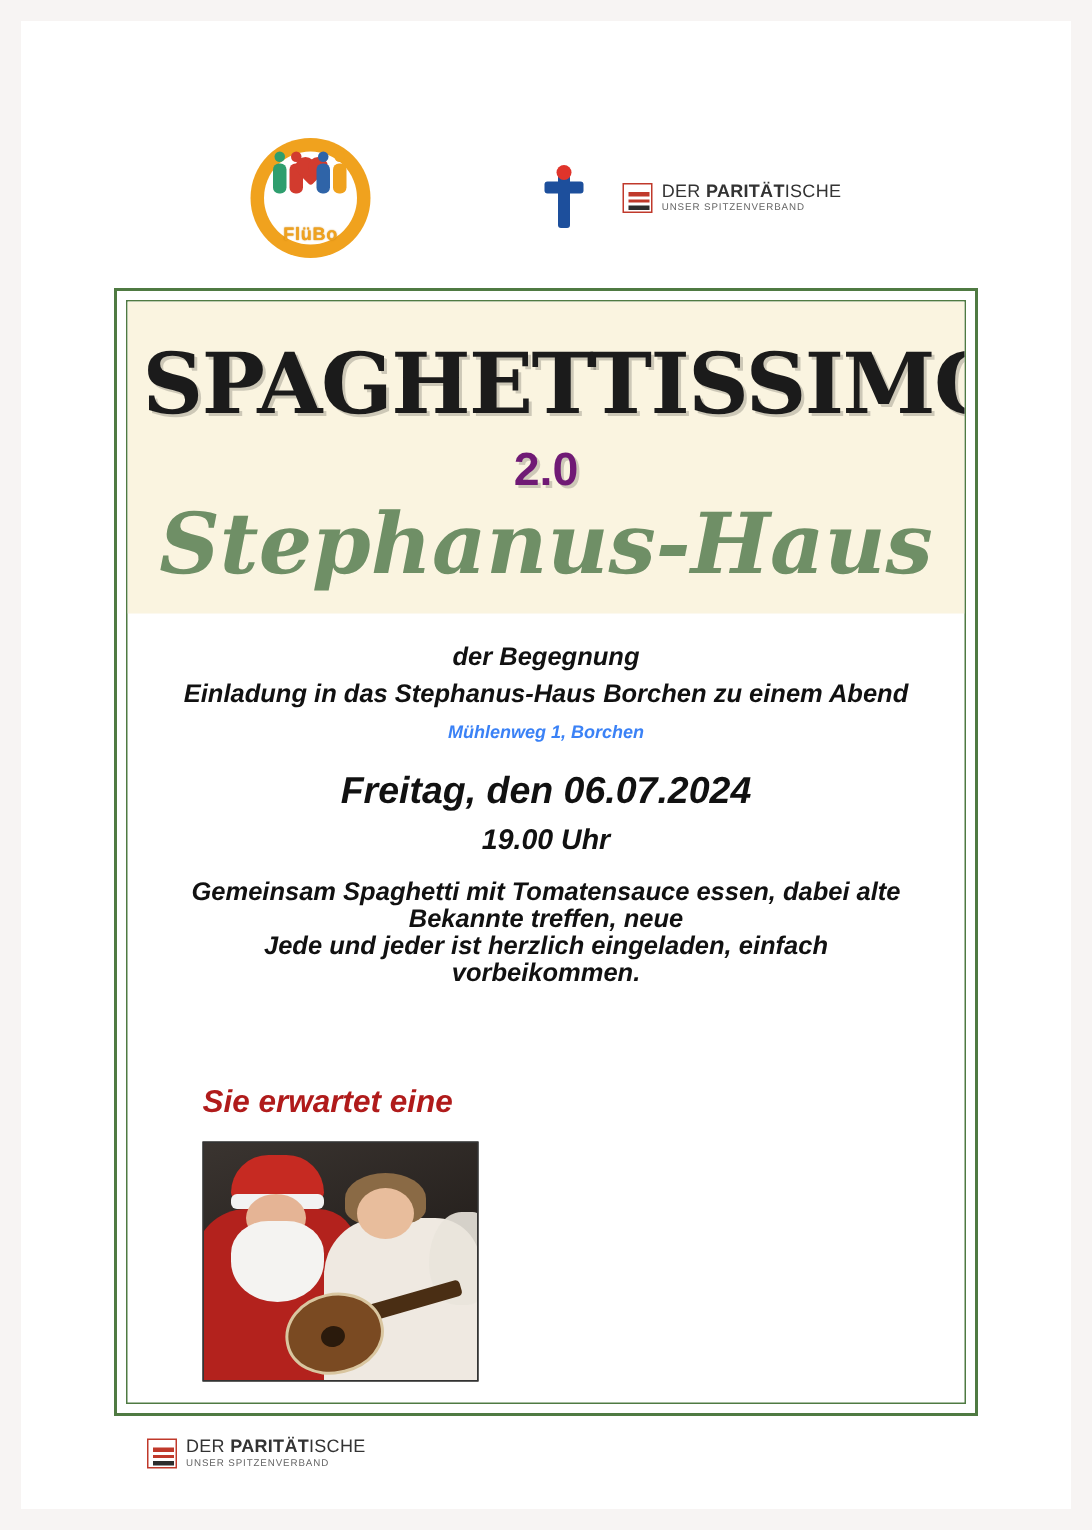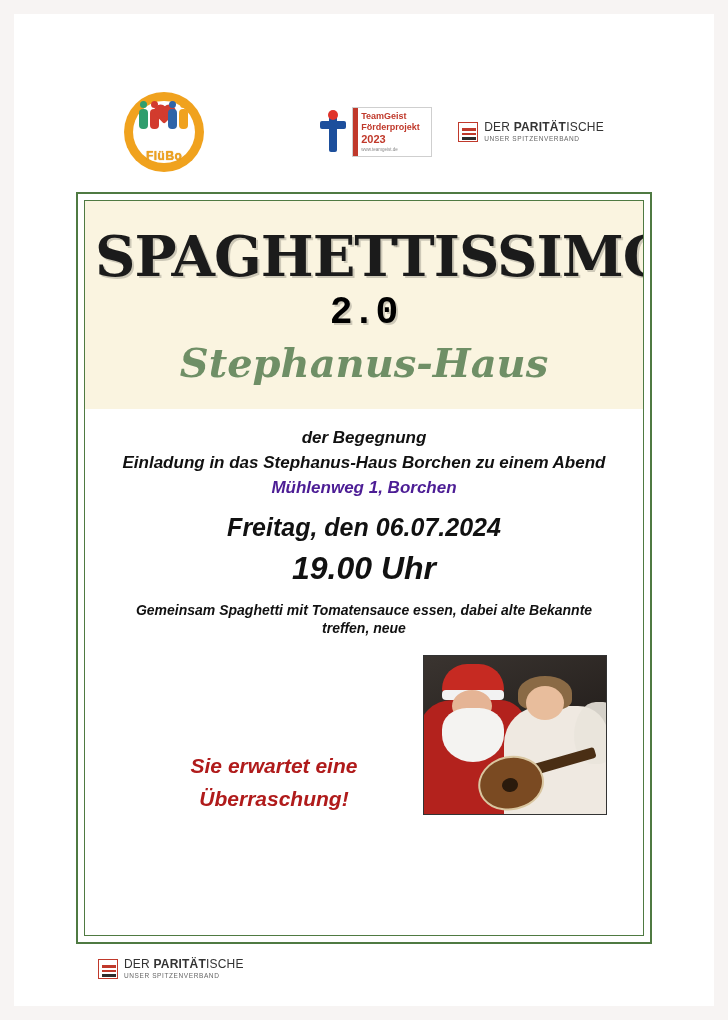--- a/index.html
+++ b/index.html
@@ -286,84 +286,85 @@
   .title-main {
     font-family: "DejaVu Serif", serif;
     font-weight: bold;
     font-size: 56px;
     letter-spacing: -1px;
     color: #1b1b1b;
     line-height: 58px;
     text-shadow: 2px 2px 0 rgba(0,0,0,.18);
   }
   .title-ver {
-    font-family: Liberation Mono, monospace;
-    font-weight: bold;
-    font-size: 38px;
-    color: #000000;
+    font-family: Liberation Sans, sans-serif;
+    font-weight: bold;
+    font-size: 31px;
+    color: #701a75;
     line-height: 52px;
     margin-top: 2px;
     text-shadow: 2px 2px 0 rgba(0,0,0,.18);
   }
   .title-sub {
     font-family: "DejaVu Serif", serif;
     font-style: italic;
     font-weight: bold;
-    font-size: 40px;
+    font-size: 56px;
     color: #6f8f66;
     line-height: 56px;
     margin-top: -4px;
   }
   .body {
     padding: 16px 26px 0;
     text-align: center;
   }
   .invite {
     font-size: 17px;
     font-weight: bold;
     font-style: italic;
     color: #111;
     line-height: 25px;
   }
   .addr {
-    font-size: 17px;
-    font-weight: bold;
-    font-style: italic;
-    color: #4c1d95;
+    font-size: 12px;
+    font-weight: bold;
+    font-style: italic;
+    color: #3b82f6;
     line-height: 26px;
   }
   .date {
     font-size: 25px;
     font-weight: bold;
     font-style: italic;
     color: #111;
     margin-top: 12px;
   }
   .time {
-    font-size: 32px;
+    font-size: 19px;
     font-weight: bold;
     font-style: italic;
     color: #111;
     margin-top: 8px;
   }
   .desc {
-    font-size: 14px;
+    font-size: 17px;
     font-weight: bold;
     font-style: italic;
     color: #111;
     line-height: 18px;
     margin-top: 14px;
     padding: 0 6px;
   }
   .lower {
     margin-top: 18px;
     display: flex;
-    align-items: flex-end;
+    align-items: flex-start;
     padding: 0 10px 0 24px;
     gap: 10px;
+    flex-direction: column;
   }
   .surprise {
     flex: 1 1 auto;
     font-size: 21px;
     font-weight: bold;
     font-style: italic;
     color: #b01b1b;
     line-height: 33px;
     text-align: center;
     padding-top: 42px;
@@ -508,26 +509,20 @@
       </div>
     </div>
 
 
     <div class="teamgeist">
       <div class="tg-cross">
         <span class="h"></span>
         <span class="v"></span>
         <span class="dot"></span>
       </div>
-      <div class="tg-box">
-        <div class="l1">TeamGeist</div>
-        <div class="l2">Förderprojekt</div>
-        <div class="l3">2023</div>
-        <div class="l4">www.teamgeist.de</div>
-      </div>
     </div>
 
     <div class="paritaet">
       <div class="par-mark">
         <i></i>
           <i></i>
           <i></i>
       </div>
       <div class="par-txt">
         <div class="t1"><span>DER </span><b>PARITÄT</b><span>ISCHE</span></div>
@@ -547,26 +542,26 @@
       </div>
 
       <div class="body">
         <div class="invite">der Begegnung</div>
         <div class="invite">Einladung in das Stephanus-Haus Borchen zu einem Abend</div>
         <div class="addr">Mühlenweg 1, Borchen</div>
         <div class="date">Freitag, den 06.07.2024</div>
         <div class="time">19.00 Uhr</div>
         <div class="desc">
           <div>Gemeinsam Spaghetti mit Tomatensauce essen, dabei alte Bekannte treffen, neue</div>
+          <div>Jede und jeder ist herzlich eingeladen, einfach vorbeikommen.</div>
         </div>
 
         <div class="lower">
           <div class="surprise">
             <div>Sie erwartet eine</div>
-            <div>Überraschung!</div>
           </div>
           <div class="photo">
             <div class="wall"></div>
             <div class="santa-body"></div>
             <div class="angel-dress"></div>
             <div class="angel-wing"></div>
             <div class="angel-hair"></div>
             <div class="angel-face"></div>
             <div class="santa-hat"></div>
             <div class="santa-face"></div>

